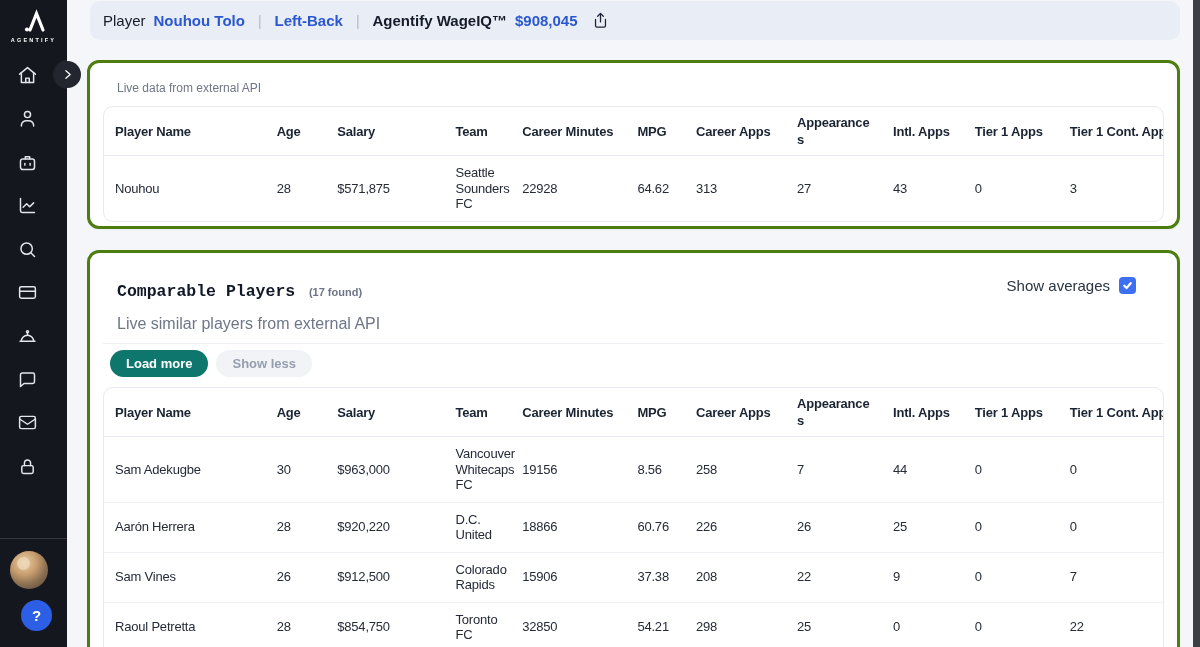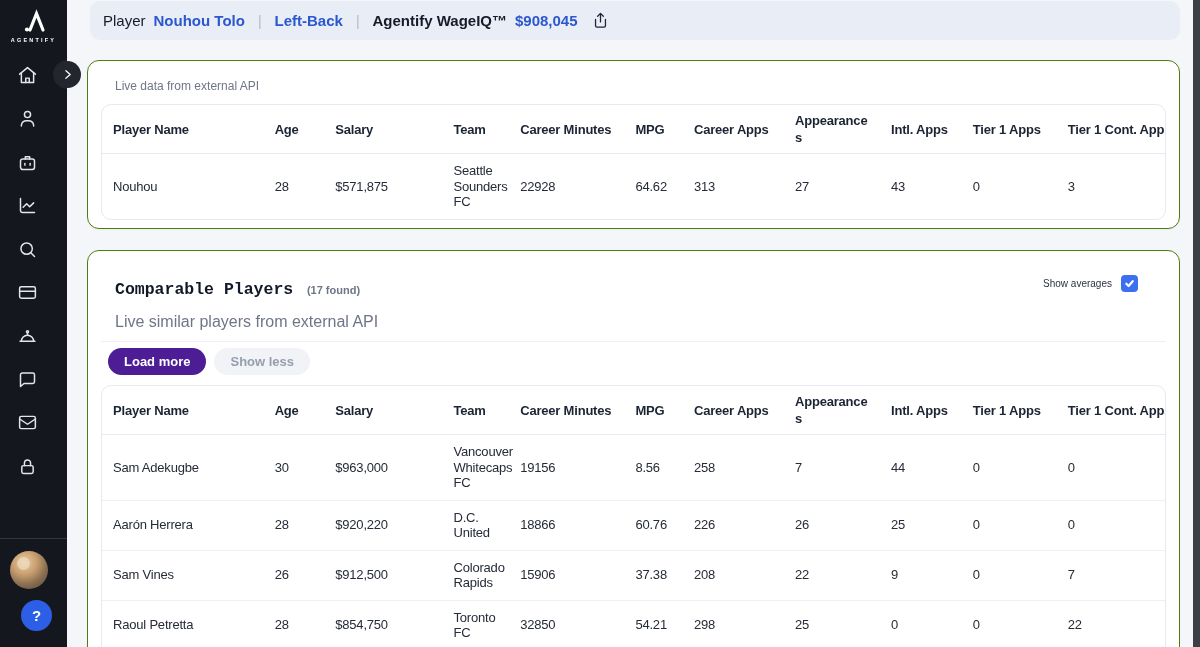--- a/index.html
+++ b/index.html
@@ -37,21 +37,21 @@
           border-radius:10px; display:flex; align-items:center; padding-left:13px; }
   .band .label { font-size:15px; font-weight:500; color:#151b29; }
   .band a.link { font-size:15px; font-weight:700; color:#2b57cf; text-decoration:none; cursor:pointer; }
   .band .sep { color:#b3bac6; font-size:14px; margin:0 13px; }
   .band .ml8 { margin-left:8px; }
   .band .wage-label { font-size:15px; font-weight:700; color:#151b29; }
   .share-btn { background:none; border:none; margin-left:14px; cursor:pointer; display:flex; align-items:center; }
   .share-btn svg { width:17px; height:17px; stroke:#1d2433; stroke-width:1.8; fill:none;
           stroke-linecap:round; stroke-linejoin:round; }
 
-  .card { position:absolute; left:20px; width:1093px; background:#fff; border:1px solid #4d7c0f;
+  .card { position:absolute; left:20px; width:1093px; background:#fff; border:3px solid #4d7c0f;
           border-radius:12px; box-shadow:0 1px 2px rgba(16,24,40,.04); }
   .card1 { top:60px; height:169px; padding:18px 13px 0 13px; }
   .card2 { top:250px; height:430px; padding:0 13px; }
 
   .card-sub { font-size:12px; color:#6e7687; margin-left:14px; }
   .card1 .card-sub { margin-bottom:11px; }
 
   .table-wrap { border:1px solid #e6e9ef; border-radius:10px; overflow:hidden; background:#fff; }
   table { border-collapse:collapse; table-layout:fixed; width:1065px; }
   th { text-align:left; font-size:13px; font-weight:700; color:#1b2433; padding:7px 6px 7px 11px;
@@ -62,29 +62,29 @@
        vertical-align:middle; letter-spacing:-.2px; }
   tbody tr + tr td { border-top:1px solid #eef0f4; }
 
   
   .card2-head { position:relative; padding-top:21px; margin:0 14px; }
   .c2-title { font-size:16.5px; font-weight:700; color:#111827; display:inline;font-family:Liberation Mono, monospace; }
   .c2-count { font-size:11px; color:#6e7687; margin-left:7px; }
   .card-sub2 { font-size:16px; color:#6e7687; margin:13px 14px 0 14px; }
   .c2-divider { border-top:1px solid #eef0f4; margin-top:10px; }
   .averages { position:absolute; right:14px; top:24px; display:flex; align-items:center; }
-  .averages .avg-label { font-size:10px; color:#2a3342; margin-right:9px; }
+  .averages .avg-label { font-size:15px; color:#2a3342; margin-right:9px; }
   .checkbox { width:17px; height:17px; border-radius:4px; background:#3d6ff2; display:flex;
               align-items:center; justify-content:center; cursor:pointer; }
   .checkbox svg { width:11px; height:11px; stroke:#fff; stroke-width:2.4; fill:none;
               stroke-linecap:round; stroke-linejoin:round; }
   .btn-row { margin:6px 0 10px 7px; display:flex; align-items:center; }
   .pill { border:none; border-radius:16px; padding:6px 16px; font-size:13px; font-weight:600;
           font-family:"Liberation Sans",sans-serif; cursor:pointer; }
-  .pill.dark { background:#4c1d95; color:#fff; }
+  .pill.dark { background:#0f766e; color:#fff; }
   .pill.light { background:#f1f3f7; color:#959eae; margin-left:8px; }
 
   .scrollbar-thumb { position:fixed; right:0; top:0; width:7px; height:647px; background:#3c4046; z-index:9; cursor:pointer; }
 </style>
 </head>
 <body>
 
 <aside class="sidebar">
   <div class="logo">
     <svg width="30" height="28" viewBox="0 0 28 28">

